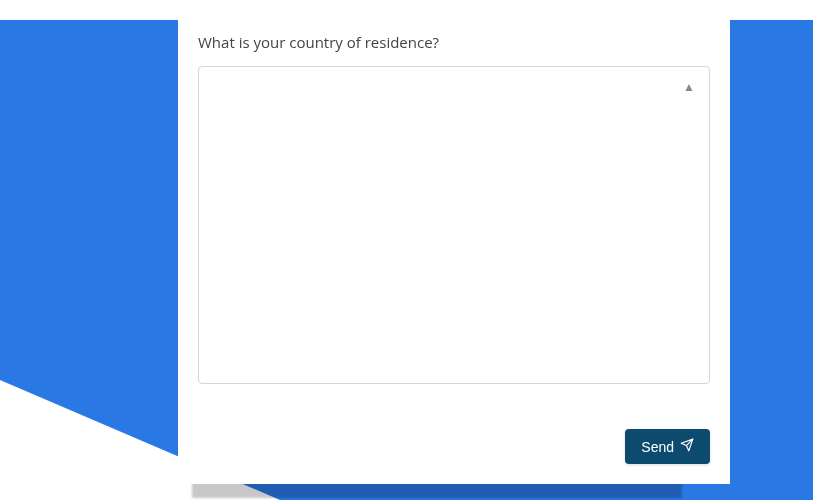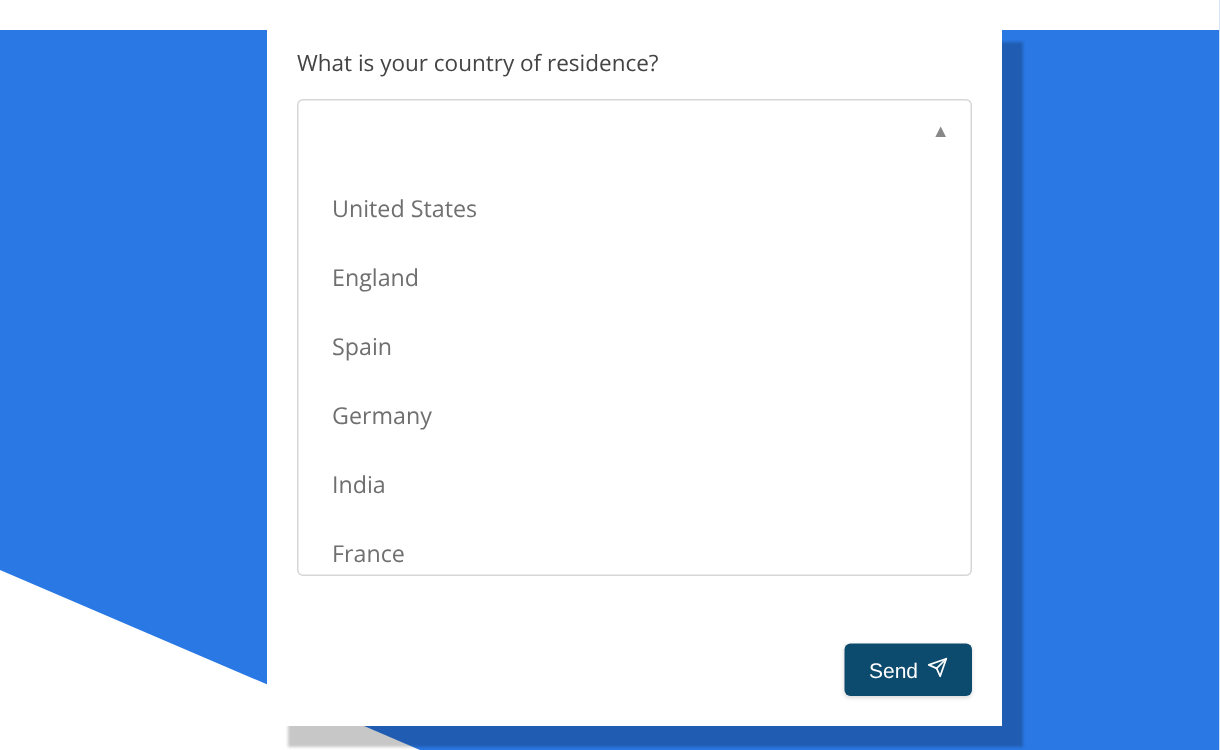--- a/index.html
+++ b/index.html
@@ -37,21 +37,21 @@
       top: 28px;
       width: 490px;
       height: 470px;
       background: rgba(0,0,0,0.22);
       filter: blur(1px);
     }
     .card {
       position: absolute;
       left: 178px;
       top: 14px;
-      width: 490px;
+      width: 552px;
       height: 470px;
       background: #fff;
       padding: 18px 20px;
     }
     .question {
       font-size: 15px;
       color: #444;
       margin-bottom: 14px;
     }
     .select-wrap {
@@ -127,28 +127,20 @@
 <div class="card-shadow"></div>
 
 <div class="card">
 
   <div class="question">What is your country of residence?</div>
 
   <div class="select-wrap">
     <div class="select-head">
       <span class="chevron">▲</span>
     </div>
-    <div class="options">
-      <div class="option">United States</div>
-      <div class="option">England</div>
-      <div class="option">Spain</div>
-      <div class="option">Germany</div>
-      <div class="option">India</div>
-      <div class="option">France</div>
-    </div>
   </div>
 
   <div class="send-row">
     <button class="send-btn">
       <span>Send</span>
       <span>
         <svg viewBox="0 0 24 24" fill="none" stroke="currentColor" stroke-width="2" stroke-linejoin="round" stroke-linecap="round">
           <path d="M22 2 L11 13"></path>
           <path d="M22 2 L15 22 L11 13 L2 9 Z"></path>
         </svg>

